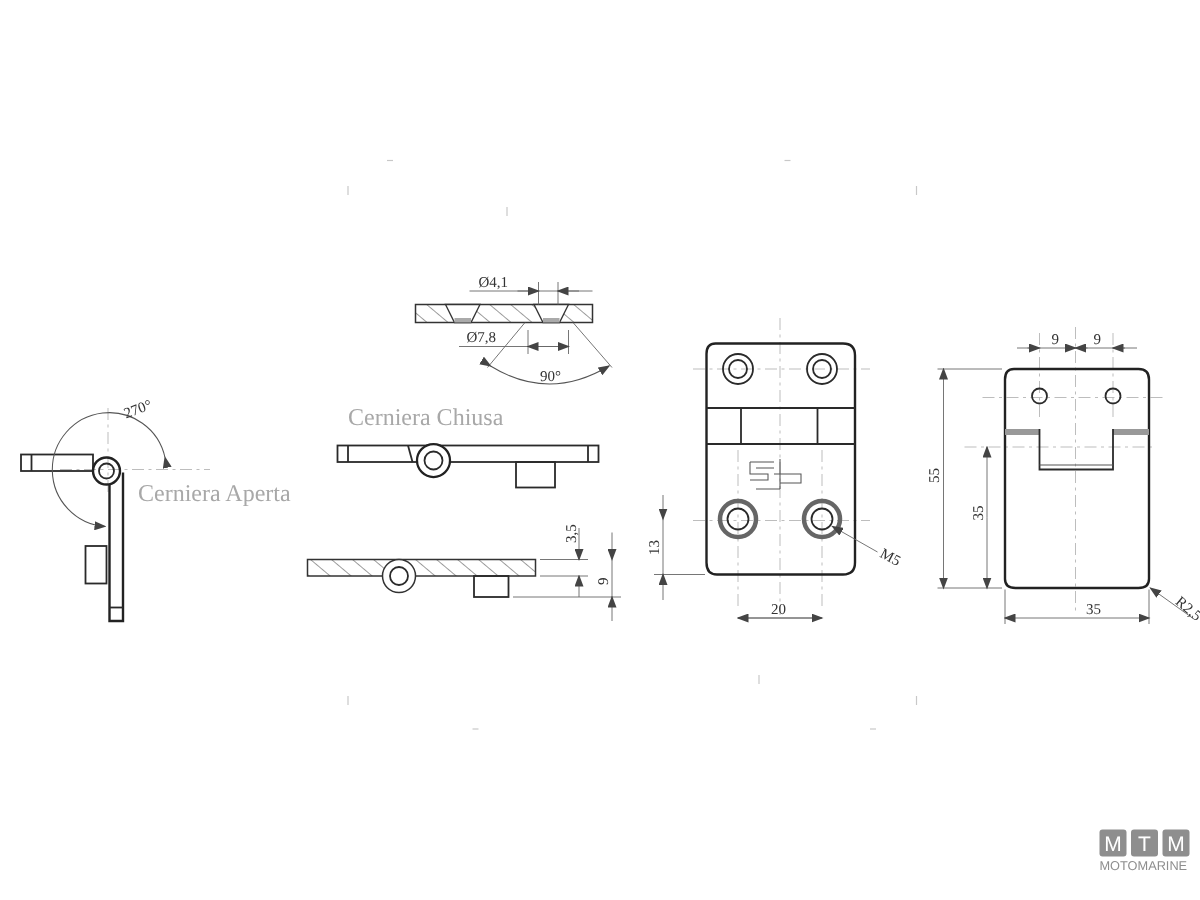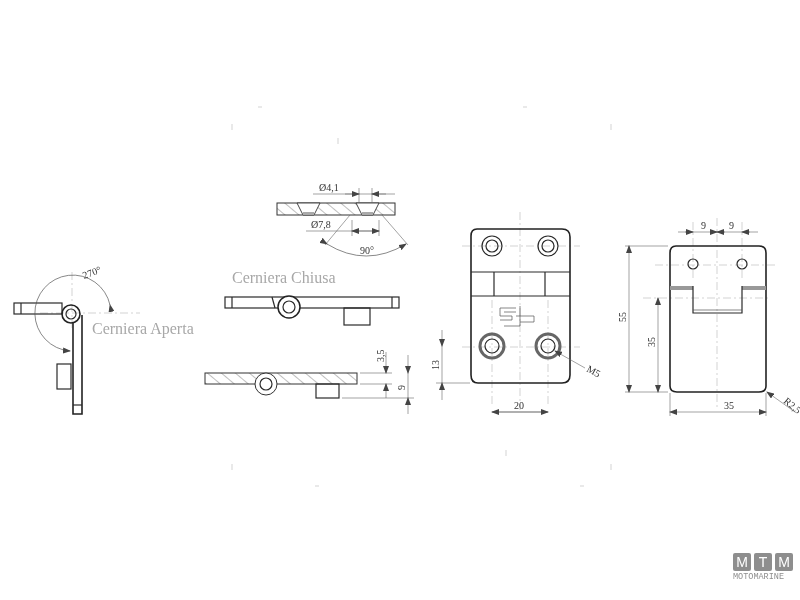--- a/index.html
+++ b/index.html
@@ -10,21 +10,21 @@
     .thin { stroke: #555; stroke-width: 0.7; fill: none; }
     .ctr { stroke: #b5b5b5; stroke-width: 0.6; fill: none; stroke-dasharray: 8 3 2 3; }
     .dim { stroke: #666; stroke-width: 0.6; fill: none; }
     .hatch { stroke: #444; stroke-width: 0.7; }
     .dimtxt { font-family: "Liberation Serif", serif; font-size: 10px; fill: #333; }
     .label { font-family: "Liberation Serif", serif; font-size: 16px; fill: #a8a8a8; }
     .tick { stroke: #c8c8c8; stroke-width: 0.8; }
     .logo { position: absolute; left: 733px; top: 553px; width: 66px; height: 44px; }
     .logo-row { display: flex; gap: 3px; }
     .logo-box { width: 18px; height: 18px; background: #8e8e8e; color: #fff; font-family: "Liberation Sans", sans-serif; font-size: 14px; line-height: 18px; text-align: center; border-radius: 2px; }
-    .logo-sub { font-family: Liberation Mono, monospace; font-size: 8.5px; color: #8e8e8e; letter-spacing: 0px; margin-top: 1px; }
+    .logo-sub { font-family: Liberation Sans, sans-serif; font-size: 8.5px; color: #8e8e8e; letter-spacing: 0px; margin-top: 1px; }
   </style>
 </head>
 <body>
 
 <svg id="drawing" width="800" height="600" viewBox="0 0 800 600">
   <defs>
     <marker id="arr" markerWidth="8" markerHeight="6" refX="7" refY="3" orient="auto" markerUnits="userSpaceOnUse">
       <path d="M0,0 L8,3 L0,6 Z" fill="#444"></path>
     </marker>
     <marker id="arrs" markerWidth="8" markerHeight="6" refX="1" refY="3" orient="auto" markerUnits="userSpaceOnUse">

